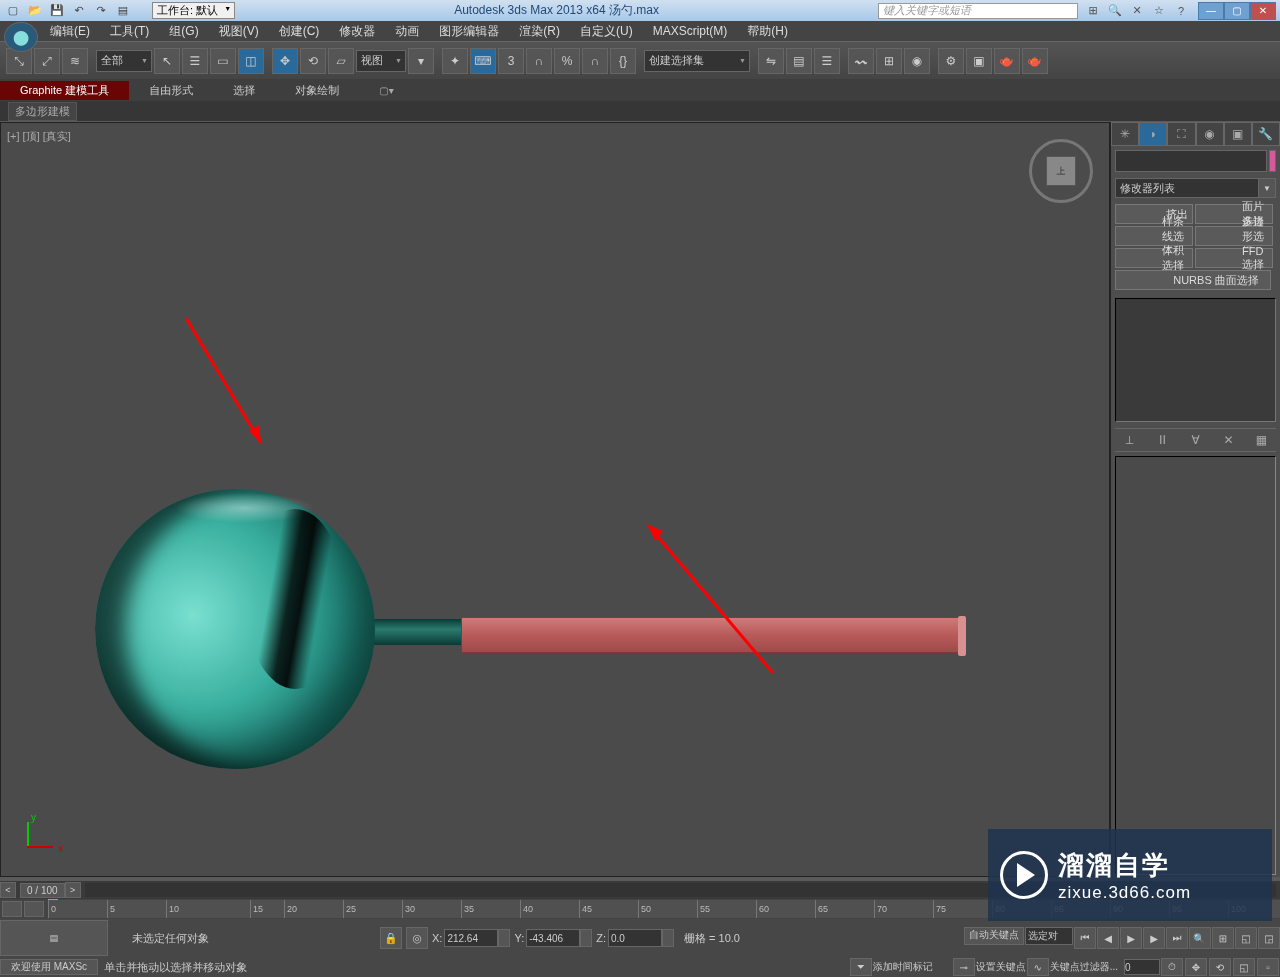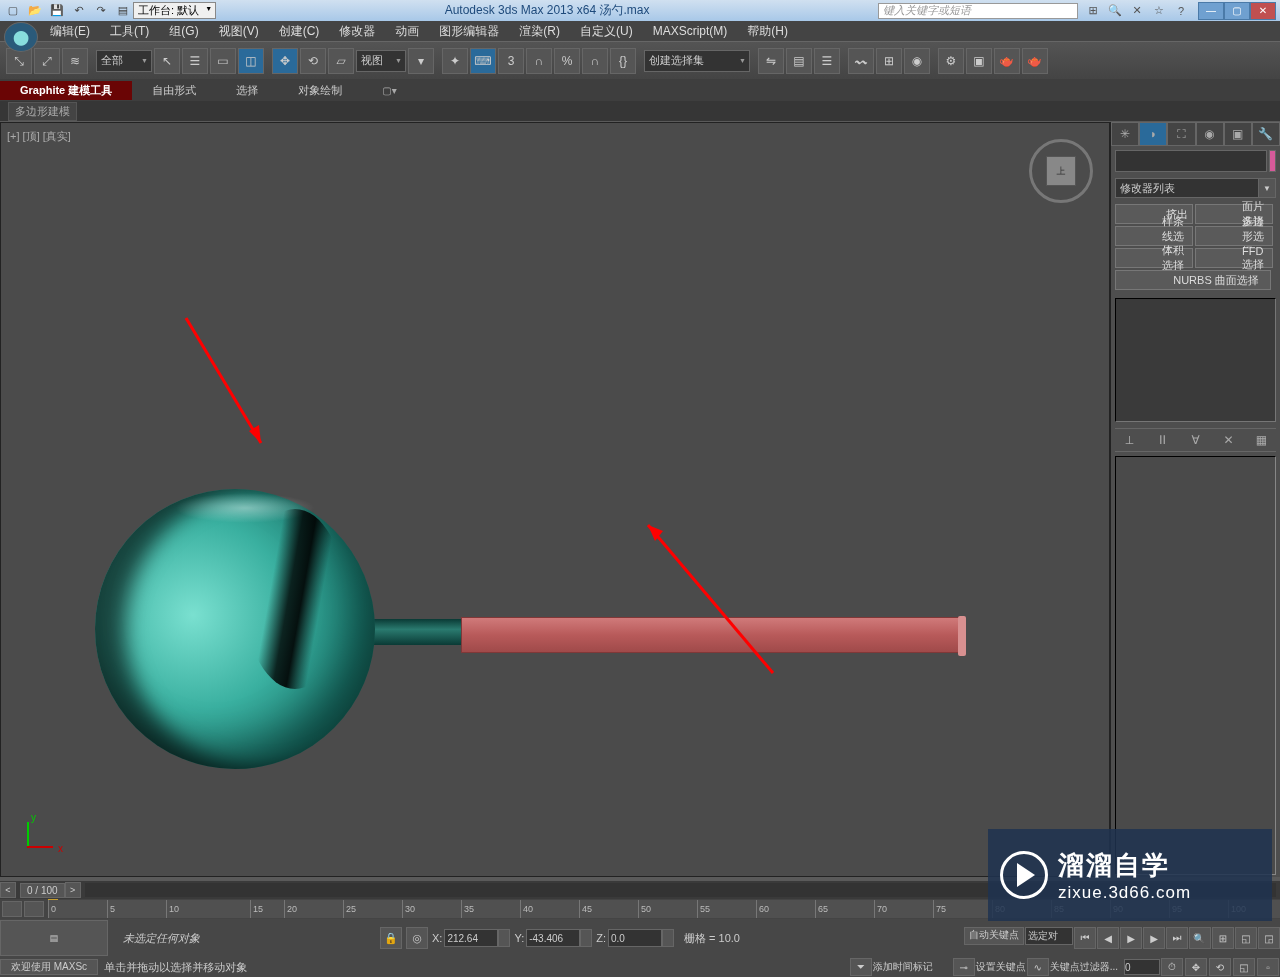--- a/index.html
+++ b/index.html
@@ -2,21 +2,21 @@
 <html><head>
 <meta charset="utf-8">
 <style>
 * { margin: 0; padding: 0; box-sizing: border-box; font-family: "Microsoft YaHei", Arial, sans-serif; }
 body { width: 1280px; height: 977px; background: #5a5a5a; overflow: hidden; position: relative; }
 
 
 .titlebar { height: 21px; background: linear-gradient(#d0e0f0, #a8c8e8); display: flex; align-items: center; padding: 0 4px; font-size: 11px; }
 .titlebar .qat { display: flex; gap: 4px; }
 .titlebar .qat-item { width: 18px; height: 16px; display: flex; align-items: center; justify-content: center; color: #444; }
-.titlebar .workspace { margin-left: 1px; display: flex; align-items: center; }
+.titlebar .workspace { margin-left: 20px; display: flex; align-items: center; }
 .titlebar .workspace-drop { background: #f0f0f0; border: 1px solid #888; padding: 0 16px 0 4px; font-size: 11px; position: relative; }
 .titlebar .workspace-drop::after { content: "▼"; font-size: 7px; position: absolute; right: 3px; top: 2px; }
 .titlebar .title-text { flex: 1; text-align: center; color: #1e4a7b; font-size: 12px; }
 .titlebar .search { width: 200px; height: 16px; background: #fff; border: 1px solid #999; font-size: 11px; color: #999; font-style: italic; padding: 0 4px; display: flex; align-items: center; }
 .titlebar .help-icons { display: flex; gap: 4px; margin-left: 6px; }
 .titlebar .help-icons span { width: 18px; height: 16px; display: flex; align-items: center; justify-content: center; color: #555; }
 .titlebar .winbtns { display: flex; margin-left: 8px; }
 .titlebar .winbtns div { width: 26px; height: 18px; background: #6fa0d0; border: 1px solid #4a7aa8; display: flex; align-items: center; justify-content: center; font-size: 10px; color: #fff; }
 .titlebar .winbtns .close { background: #c05050; }
 
@@ -29,21 +29,21 @@
 .maintoolbar { height: 38px; background: linear-gradient(#545454, #444); border-top: 1px solid #666; display: flex; align-items: center; padding: 0 6px; gap: 2px; }
 .tb-btn { width: 26px; height: 26px; background: #555; border: 1px solid #666; display: flex; align-items: center; justify-content: center; color: #ccc; font-size: 12px; }
 .tb-btn.active { background: #2a6a9a; }
 .tb-drop { height: 22px; background: #333; border: 1px solid #666; color: #ccc; font-size: 11px; padding: 0 16px 0 4px; display: flex; align-items: center; position: relative; }
 .tb-drop::after { content: "▼"; font-size: 7px; position: absolute; right: 3px; color: #999; }
 .tb-sep { width: 4px; }
 
 
 .ribbon { height: 22px; background: #3e3e3e; display: flex; align-items: center; }
 .ribbon-tab { padding: 2px 20px; font-size: 11px; color: #ccc; }
-.ribbon-tab.active { background: #6a0505; color: #fff; font-weight: bold; }
+.ribbon-tab.active { background: #6a0505; color: #fff; }
 .ribbon-sub { height: 20px; background: #363636; display: flex; align-items: center; padding: 0 8px; }
 .ribbon-sub span { font-size: 11px; color: #aaa; border: 1px solid #555; padding: 1px 6px; background: #444; }
 
 
 .vp-container { position: absolute; top: 122px; left: 0; right: 0; bottom: 100px; display: flex; }
 .viewport { flex: 1; background: #4b4b4b; position: relative; border: 1px solid #222; }
 .vp-label { position: absolute; top: 6px; left: 6px; color: #aaa; font-size: 11px; }
 .viewcube { position: absolute; top: 16px; right: 16px; width: 64px; height: 64px; }
 .viewcube-ring { width: 64px; height: 64px; border: 3px solid #777; border-radius: 50%; display: flex; align-items: center; justify-content: center; }
 .viewcube-face { width: 30px; height: 30px; background: #888; border: 1px solid #555; display: flex; align-items: center; justify-content: center; font-size: 9px; color: #333; }
@@ -96,21 +96,21 @@
 
 .trackbar { position: absolute; bottom: 58px; left: 0; right: 0; height: 20px; background: #444; display: flex; align-items: center; }
 .trackbar .tb-left { width: 48px; display: flex; gap: 2px; padding-left: 2px; }
 .trackbar .tb-left div { width: 20px; height: 16px; background: #555; border: 1px solid #666; }
 .trackbar .ruler { flex: 1; height: 18px; background: #505050; position: relative; overflow: hidden; }
 .trackbar .ruler .tick { position: absolute; top: 0; bottom: 0; border-left: 1px solid #777; font-size: 9px; color: #bbb; padding-left: 2px; padding-top: 4px; }
 .trackbar .marker { position: absolute; left: 48px; top: 0; width: 10px; height: 18px; background: #c8a030; }
 
 .statusbar { position: absolute; bottom: 20px; left: 0; right: 0; height: 38px; background: #474747; display: flex; align-items: center; font-size: 11px; color: #ccc; }
 .status-left { width: 108px; height: 36px; background: #555; border: 1px solid #666; display: flex; align-items: center; justify-content: center; font-size: 9px; }
-.status-msg { width: 270px; padding-left: 15px; font-style: italic; }
+.status-msg { width: 270px; padding-left: 24px; }
 .status-lock { width: 22px; height: 22px; background: #555; border: 1px solid #666; display: flex; align-items: center; justify-content: center; margin: 0 2px; }
 .coord { display: flex; align-items: center; margin: 0 2px; }
 .coord .lbl { margin-right: 2px; }
 .coord input { width: 54px; height: 18px; background: #333; border: 1px solid #666; color: #ccc; font-size: 10px; padding: 0 2px; }
 .coord .spin { width: 12px; height: 18px; background: #555; border: 1px solid #666; }
 .grid-lbl { margin: 0 8px; }
 .anim-btns { display: flex; gap: 1px; margin-left: auto; }
 .anim-btn { width: 22px; height: 22px; background: #555; border: 1px solid #666; color: #ccc; display: flex; align-items: center; justify-content: center; font-size: 10px; }
 .auto-key { height: 18px; padding: 0 4px; background: #555; border: 1px solid #666; font-size: 10px; }
 .sel-drop { width: 48px; height: 18px; background: #333; border: 1px solid #666; font-size: 10px; display: flex; align-items: center; padding: 0 2px; color: #ccc; }

